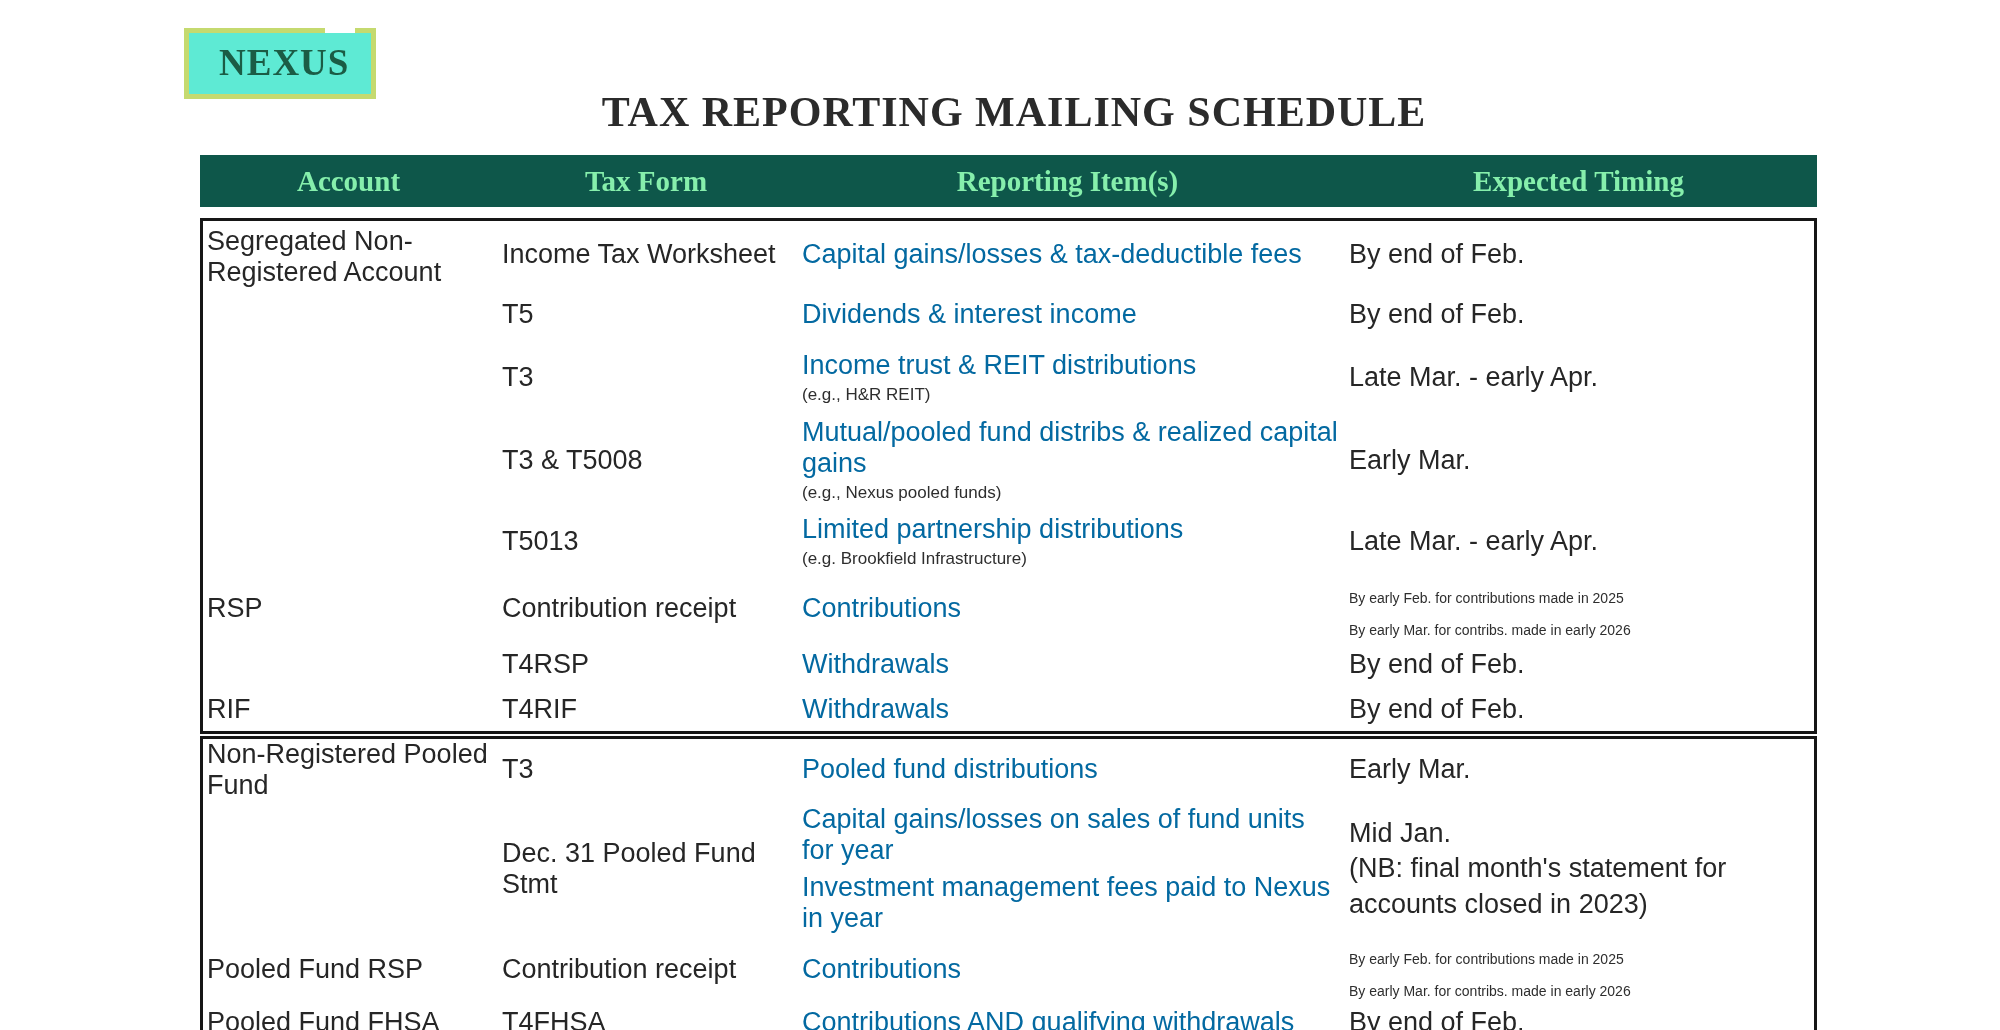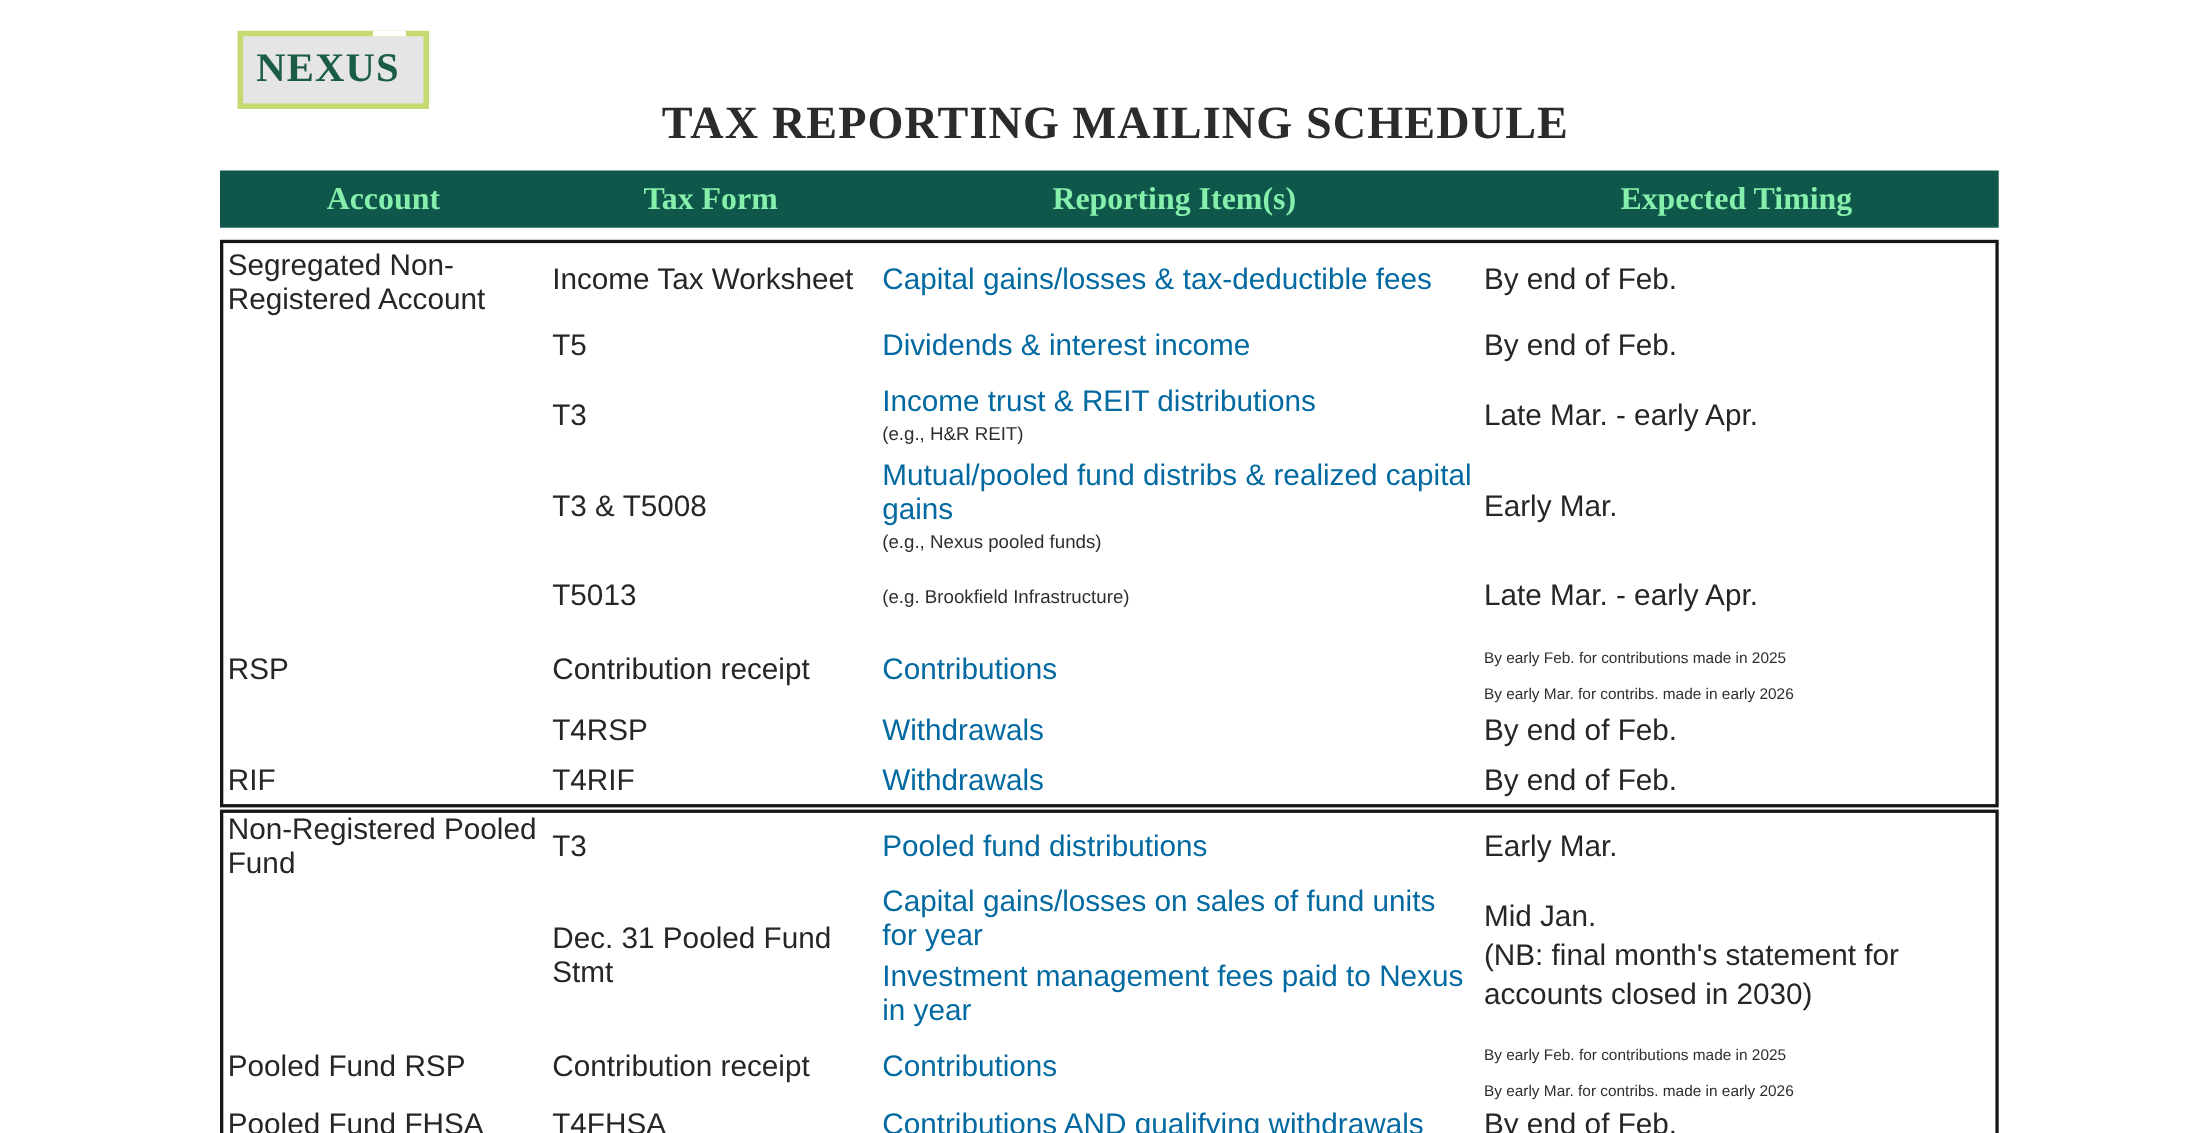--- a/index.html
+++ b/index.html
@@ -8,24 +8,24 @@
 
   .page {
     position:relative;
     width:2000px; height:1030px;
     background:#ffffff;
     overflow:hidden;
   }
 
   
   .logo {
-    position:absolute; left:216px; top:28px;
+    position:absolute; left:184px; top:28px;
     border:5px solid var(--logo-border, #c5da6f);
-    padding:8px 22px 10px 12px;
-    background:#e5e5e5;
+    padding:8px 22px 10px 30px;
+    background:#5eead4;
   }
   .logo::after { 
     content:"";
     position:absolute; top:-5px; right:16px;
     width:30px; height:5px; background:#ffffff;
   }
   .logo-text {
     font-family:"Liberation Serif","DejaVu Serif",serif;
     font-weight:bold; font-size:37px; letter-spacing:1px;
     color:var(--logo-text, #1b5c45);
@@ -176,20 +176,21 @@
               <div class="timing-line">Early Mar.</div>
             </div>
           </div>
           <div class="row">
             <div class="cell account"></div>
             <div class="cell taxform">
               <div class="cell-text">T5013</div>
             </div>
             <div class="cell items">
               <div class="item">
+                <div class="item-text">Limited partnership distributions</div>
                 <div class="item-note">(e.g. Brookfield Infrastructure)</div>
               </div>
             </div>
             <div class="cell timing">
               <div class="timing-line">Late Mar. - early Apr.</div>
             </div>
           </div>
           <div class="row">
             <div class="cell account">
               <div class="cell-text">RSP</div>
@@ -263,21 +264,21 @@
             <div class="cell items">
               <div class="item">
                 <div class="item-text">Capital gains/losses on sales of fund units for year</div>
               </div>
               <div class="item">
                 <div class="item-text">Investment management fees paid to Nexus in year</div>
               </div>
             </div>
             <div class="cell timing">
               <div class="timing-line">Mid Jan.</div>
-              <div class="timing-line">(NB: final month's statement for accounts closed in 2030)</div>
+              <div class="timing-line">(NB: final month's statement for accounts closed in 2023)</div>
             </div>
           </div>
           <div class="row">
             <div class="cell account">
               <div class="cell-text">Pooled Fund RSP</div>
             </div>
             <div class="cell taxform">
               <div class="cell-text">Contribution receipt</div>
             </div>
             <div class="cell items">

